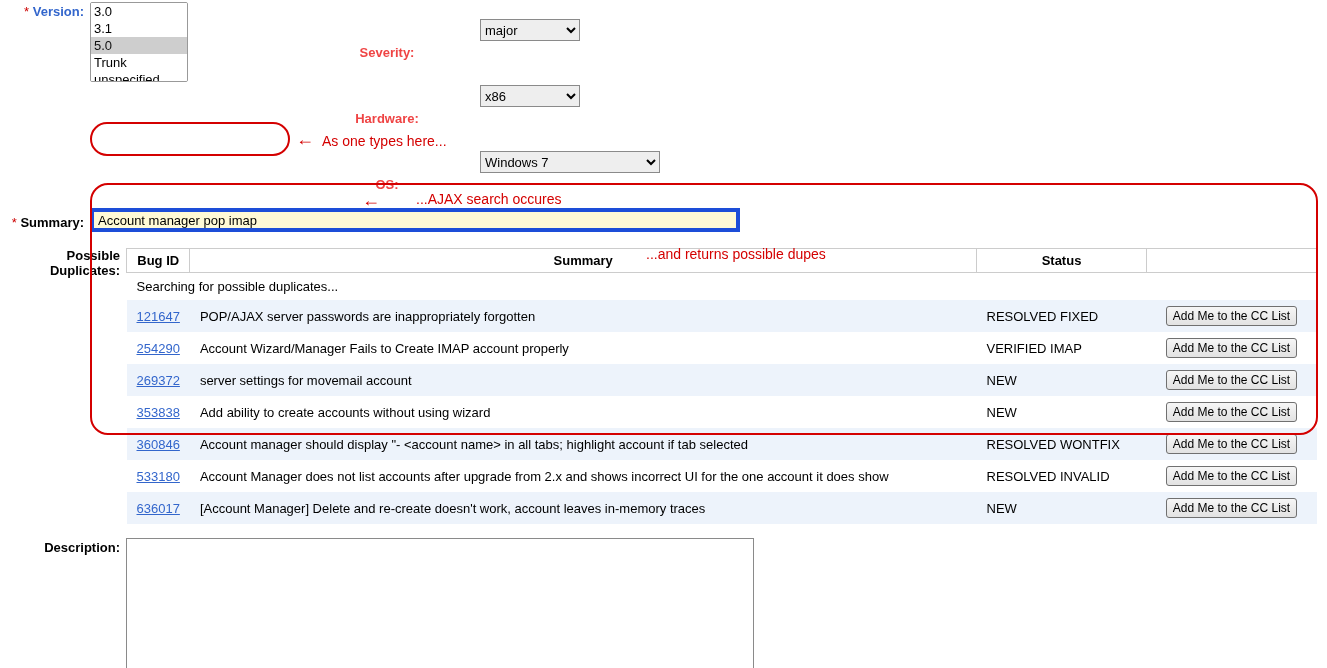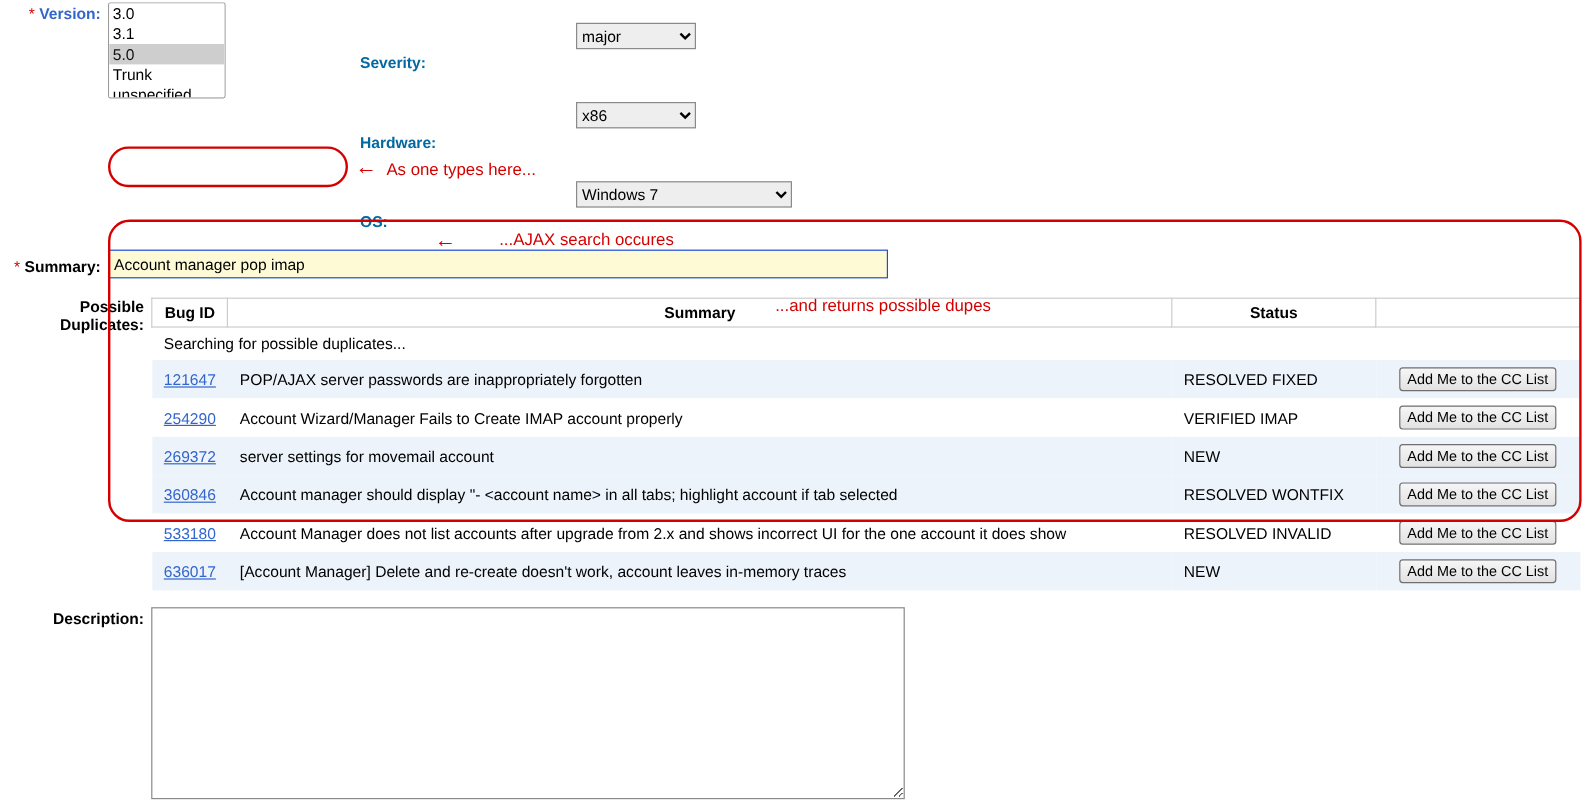--- a/index.html
+++ b/index.html
@@ -32,35 +32,35 @@
     align-items: start;
   }
   .version-select {
     width: 98px; height: 80px;
     font-family: Verdana, Arial, sans-serif; font-size: 13px;
     border: 1px solid #999;
   }
   .version-select option { padding: 1px 3px; }
   .sub-fields { padding-left: 110px; }
   .sub-row { display: grid; grid-template-columns: 180px auto; align-items: center; padding-bottom: 6px; }
-  .sub-label { text-align: left; padding-right: 6px; color: #0369a1; font-weight: bold; margin-top: 45px; }
+  .sub-label { text-align: center; padding-right: 6px; color: #ef4444; font-weight: bold; margin-top: 45px; }
   select.small { font-family: Verdana, Arial, sans-serif; font-size: 13px; border:1px solid #8a8a8a; background:#eee; height:22px; }
   .os-note {
     color: #2b8a3e; padding-left: 186px; padding-bottom: 8px; line-height: 1.4;
     max-width: 700px;
   }
   .summary-row {
     display: grid;
     grid-template-columns: 90px 1fr;
     align-items: center;
   }
   .summary-input {
     width: 650px; height: 24px;
     background: #fffad6;
-    border: 1px solid #1d4ed8;
+    border: 4px solid #1d4ed8;
     font-family: Verdana, Arial, sans-serif; font-size: 13px;
     padding: 1px 4px;
     outline: none;
   }
   .dup-table {
     border-collapse: collapse;
     width: 100%;
     margin-top: 2px;
   }
   .dup-table thead th {
@@ -213,20 +213,26 @@
               <td>Account Wizard/Manager Fails to Create IMAP account properly</td>
               <td class="status-cell">VERIFIED IMAP</td>
               <td class="cc-cell"><button class="cc-btn">Add Me to the CC List</button></td>
             </tr>
             <tr class="alt">
               <td class="bugid-cell"><a class="bugid-link" href="#">269372</a></td>
               <td>server settings for movemail account</td>
               <td class="status-cell">NEW</td>
               <td class="cc-cell"><button class="cc-btn">Add Me to the CC List</button></td>
             </tr>
+            <tr class="plain">
+              <td class="bugid-cell"><a class="bugid-link" href="#">353838</a></td>
+              <td>Add ability to create accounts without using wizard</td>
+              <td class="status-cell">NEW</td>
+              <td class="cc-cell"><button class="cc-btn">Add Me to the CC List</button></td>
+            </tr>
             <tr class="alt">
               <td class="bugid-cell"><a class="bugid-link" href="#">360846</a></td>
               <td>Account manager should display "- &lt;account name&gt; in all tabs; highlight account if tab selected</td>
               <td class="status-cell">RESOLVED WONTFIX</td>
               <td class="cc-cell"><button class="cc-btn">Add Me to the CC List</button></td>
             </tr>
             <tr class="plain">
               <td class="bugid-cell"><a class="bugid-link" href="#">533180</a></td>
               <td>Account Manager does not list accounts after upgrade from 2.x and shows incorrect UI for the one account it does show</td>
               <td class="status-cell">RESOLVED INVALID</td>

